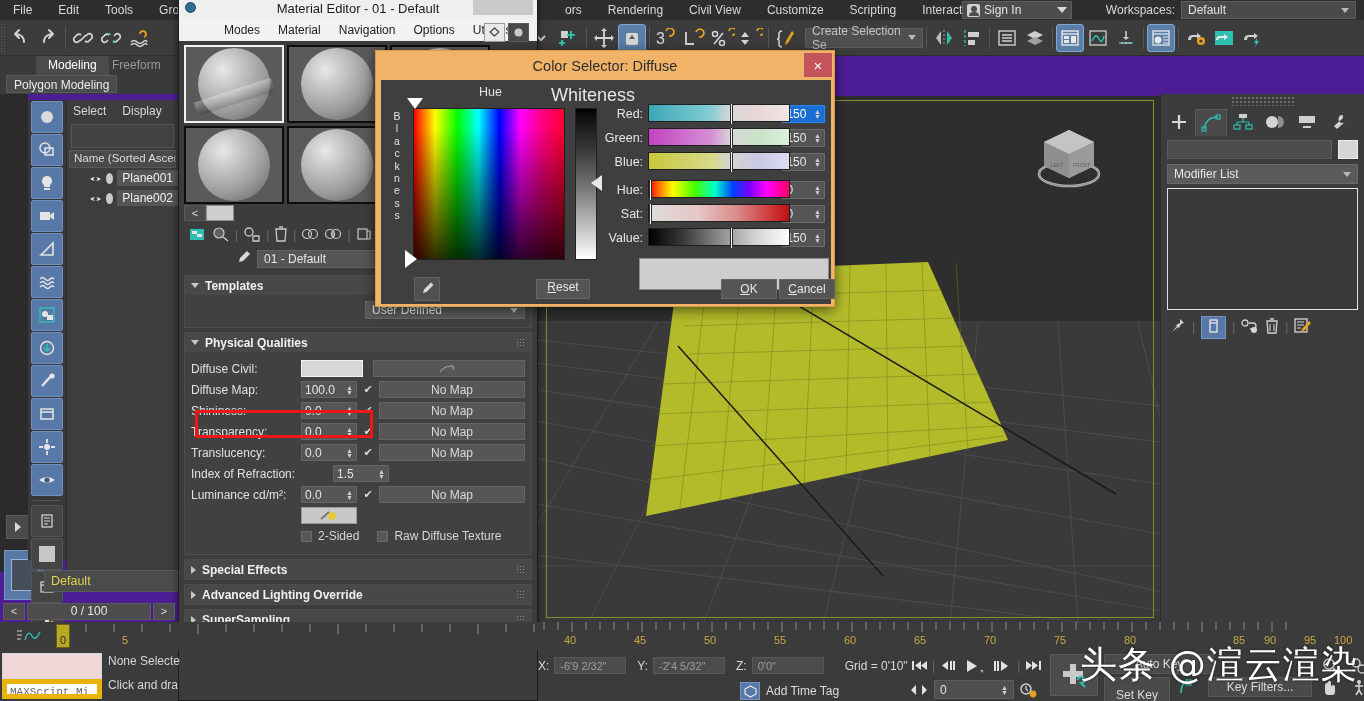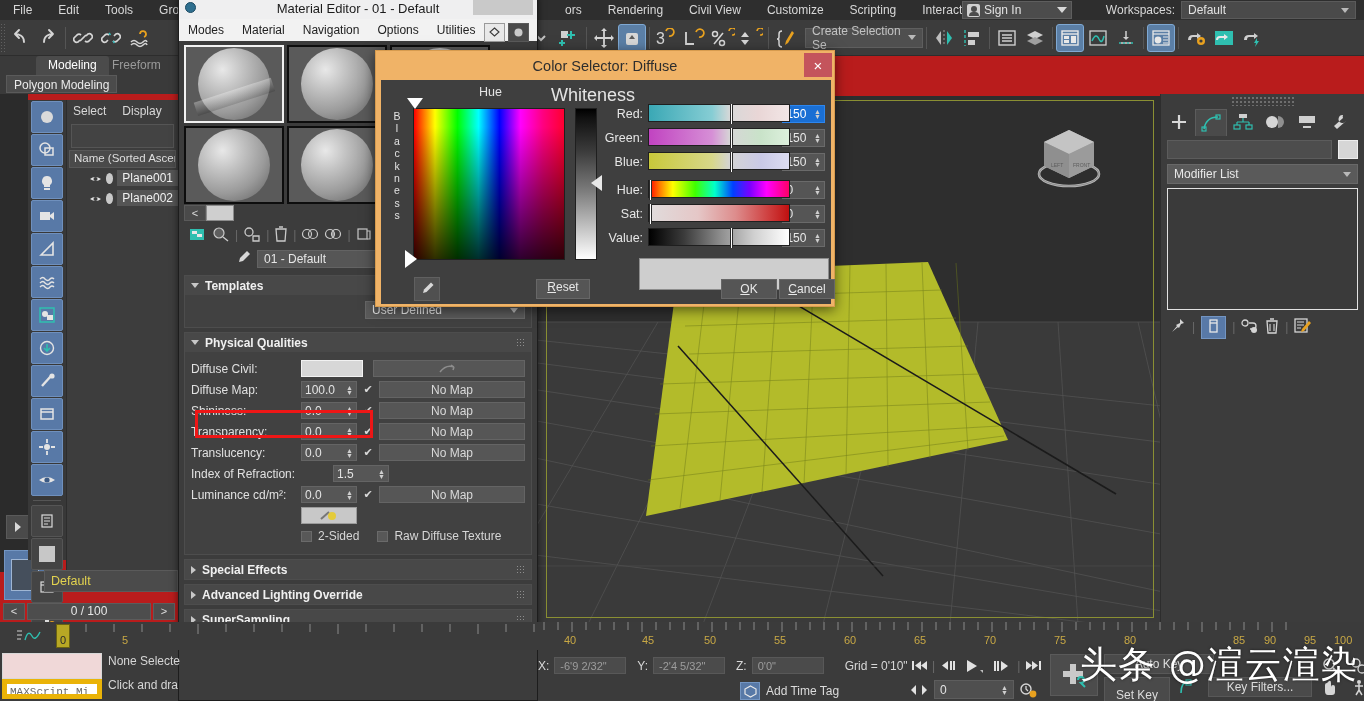--- a/index.html
+++ b/index.html
@@ -7,21 +7,21 @@
   body {
     font-family: "Liberation Sans", sans-serif;
     background:#3b3b3b;
     color:#d6d6d6;
     font-size:12px;
     position:relative;
   }
   .abs { position:absolute; }
 
   
-  #app { position:absolute; inset:0; background:#b91c1c; }
+  #app { position:absolute; inset:0; background:#4c1d95; }
 
   
   #menubar {
     position:absolute; left:0; top:0; width:1364px; height:20px;
     background:#2e2e2e; display:flex; align-items:center;
   }
   #menubar .mi {
     padding:0 13px; height:20px; line-height:20px; color:#d8d8d8; font-size:12px;
     white-space:nowrap;
   }
@@ -91,21 +91,21 @@
 
   
   #matedit { position:absolute; left:178px; top:-4px; width:360px; height:705px;
              background:#3c3c3c; border:1px solid #1d1d1d; box-shadow:0 0 7px rgba(0,0,0,.55);}
   #mat-title { height:22px; background:#efeff0; color:#1b1b1b; font-size:13px;
                display:flex;align-items:center;justify-content:center; position:relative;}
   #mat-title .tdot{position:absolute;left:6px;top:5px;width:11px;height:11px;border-radius:50%;
                    background:#2f6f8f;border:1px solid #1b4a63;}
   #mat-title .tbx{position:absolute;right:4px;top:2px;width:60px;height:16px;background:#c9c9c9;}
   #mat-menu { height:22px; background:#f2f2f2; color:#222; display:flex;align-items:center;
-              font-size:12px;}
+              font-size:12px;padding-left:36px;}
   #mat-menu .mm{padding:0 9px;}
   #mat-slots{ height:162px; background:#3c3c3c; padding:4px 5px; display:grid;
               grid-template-columns:repeat(3,100px); grid-template-rows:repeat(2,78px); gap:3px;}
   .slot{ border:2px solid #0d0d0d; background:#5a5a5a; position:relative; overflow:hidden;}
   .slot.active{ border:2px solid #f2f2f2;}
   .sphere{position:absolute;left:50%;top:50%;transform:translate(-50%,-50%);
           width:72px;height:72px;border-radius:50%;
           background:radial-gradient(circle at 34% 30%, #e8e8e8 0%, #c4c4c4 28%, #9a9a9a 62%, #6f6f6f 88%, #5b5b5b 100%);}
   .sphere.band:after{content:"";position:absolute;left:-6%;top:58%;width:112%;height:20%;
           background:linear-gradient(to bottom, rgba(255,255,255,.32), rgba(0,0,0,.15));
@@ -1089,21 +1089,21 @@
           <line x1="664" y1="0" x2="664" y2="10"></line>
         <line x1="678" y1="0" x2="678" y2="8"></line>
           <line x1="692" y1="0" x2="692" y2="8"></line>
         <line x1="706" y1="0" x2="706" y2="8"></line>
           <line x1="720" y1="0" x2="720" y2="8"></line>
         <line x1="734" y1="0" x2="734" y2="10"></line>
           <line x1="748" y1="0" x2="748" y2="8"></line>
       </g>
     </svg>
     <span class="abs" style="left:26px;top:12px;font-size:11px;color:#c8a845;">40</span>
-    <span class="abs" style="left:96px;top:12px;font-size:11px;color:#c8a845;margin-left:8px;">45</span>
+    <span class="abs" style="left:96px;top:12px;font-size:11px;color:#c8a845;">45</span>
     <span class="abs" style="left:166px;top:12px;font-size:11px;color:#c8a845;">50</span>
     <span class="abs" style="left:236px;top:12px;font-size:11px;color:#c8a845;">55</span>
     <span class="abs" style="left:306px;top:12px;font-size:11px;color:#c8a845;">60</span>
     <span class="abs" style="left:376px;top:12px;font-size:11px;color:#c8a845;">65</span>
     <span class="abs" style="left:446px;top:12px;font-size:11px;color:#c8a845;">70</span>
     <span class="abs" style="left:516px;top:12px;font-size:11px;color:#c8a845;">75</span>
     <span class="abs" style="left:586px;top:12px;font-size:11px;color:#c8a845;">80</span>
     <span class="abs" style="left:656px;top:12px;font-size:11px;color:#c8a845;padding-left:39px;">85</span>
     <span class="abs" style="left:726px;top:12px;font-size:11px;color:#c8a845;">90</span>
     <span class="abs" style="left:766px;top:12px;font-size:11px;color:#c8a845;">95</span>

